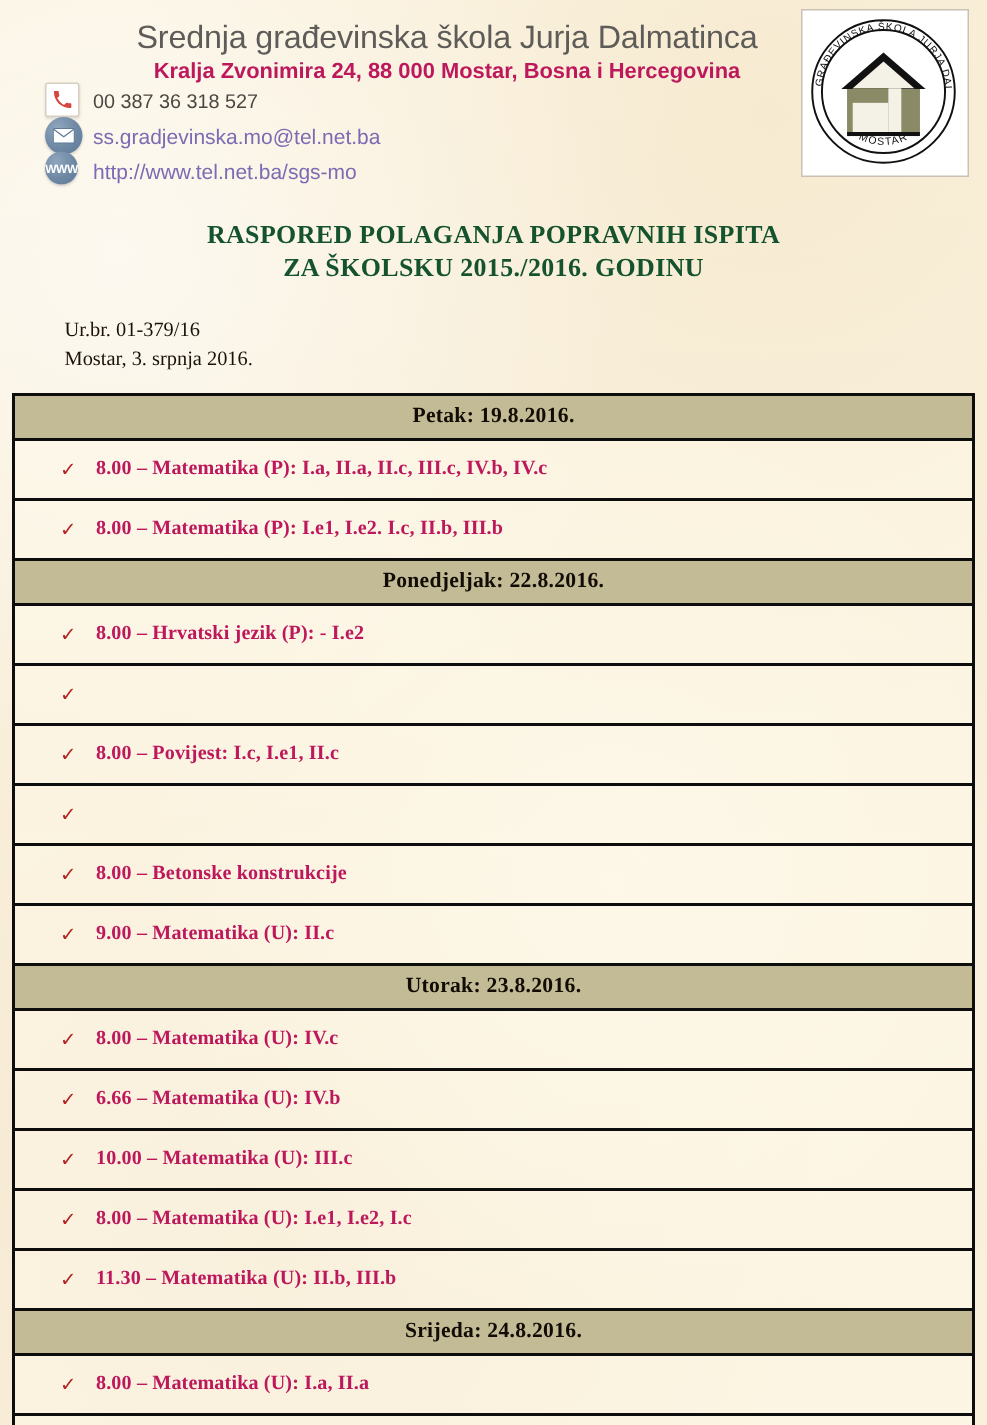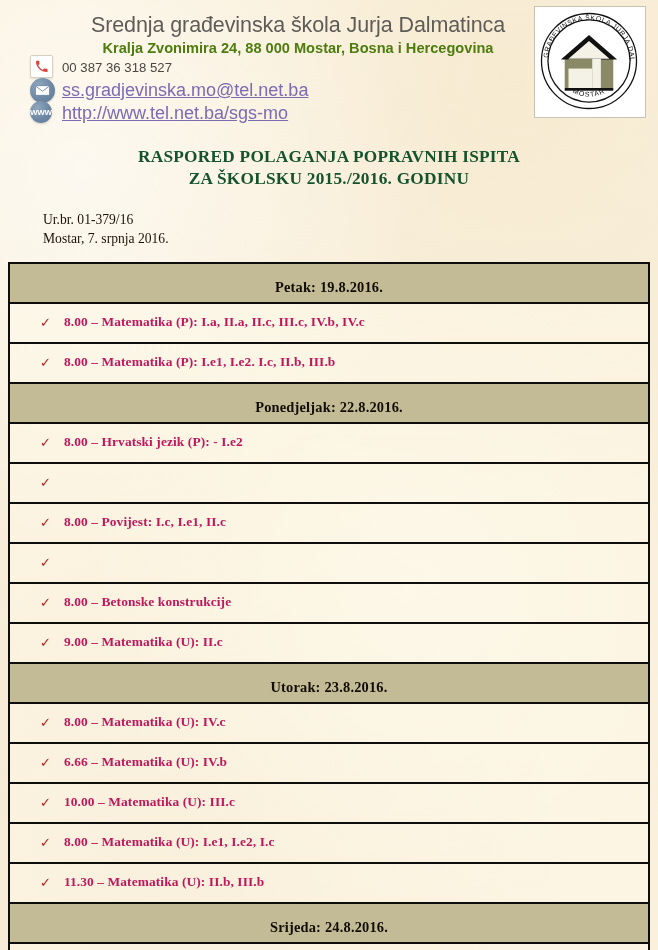--- a/index.html
+++ b/index.html
@@ -38,21 +38,21 @@
     padding-top: 13px;
     padding-right: 62px;
     line-height: 1.12;
     white-space: nowrap;
   }
   .school-address {
     text-align: center;
     font-family: "Liberation Sans", "DejaVu Sans", sans-serif;
     font-size: 14.6px;
     font-weight: bold;
-    color: #4d7c0f;
+    color: #be185d;
     padding-top: 3px;
     padding-right: 62px;
     white-space: nowrap;
   }
   .contact-list {
     position: absolute;
     left: 30px;
     top: 57px;
     display: flex;
     flex-direction: column;
@@ -92,23 +92,22 @@
     box-shadow: 0 1px 2px rgba(0,0,0,0.18);
   }
   .contact-text {
     font-family: "Liberation Sans", "DejaVu Sans", sans-serif;
     font-size: 13.2px;
     color: #4a4742;
     white-space: nowrap;
   }
   .contact-link {
     font-family: "Liberation Sans", "DejaVu Sans", sans-serif;
-    font-size: 18px;
+    font-size: 14px;
     color: #7b6bb3;
-    text-decoration: underline;
     white-space: nowrap;
     cursor: pointer;
   }
 
   
   .seal-box {
     position: absolute;
     right: 12px;
     top: 6px;
     width: 110px;
@@ -146,21 +145,21 @@
     background: rgba(255,250,236,0.45);
   }
   .day-header {
     background: #c2bb95;
     border-bottom: 2px solid #0d0d0d;
     text-align: center;
     font-family: "Liberation Serif", "DejaVu Serif", serif;
     font-weight: bold;
     font-size: 14.4px;
     color: #120c04;
-    padding: 15px 0 6px 0;
+    padding: 5px 0 6px 0;
     letter-spacing: 0.2px;
   }
   .exam-row {
     border-bottom: 2px solid #0d0d0d;
     display: flex;
     align-items: center;
     min-height: 25px;
     padding: 6px 0 7px 0;
   }
   .check-icon {
@@ -252,21 +251,21 @@
   </div>
 </div>
 
 <div class="doc-title">
   <div>RASPORED POLAGANJA POPRAVNIH ISPITA</div>
   <div>ZA ŠKOLSKU 2015./2016. GODINU</div>
 </div>
 
 <div class="ref-block">
   <div>Ur.br. 01-379/16</div>
-  <div>Mostar, 7. srpnja 2016.</div>
+  <div>Mostar, 3. srpnja 2016.</div>
 </div>
 
 <div class="schedule" id="schedule-root">
     <div class="day-header">Petak: 19.8.2016.</div>
     <div class="exam-row">
       <span class="check-icon">✓</span>
       <span class="exam-text">8.00 – Matematika  (P):  I.a, II.a, II.c, III.c, IV.b, IV.c</span>
     </div>
     <div class="exam-row">
       <span class="check-icon">✓</span>

